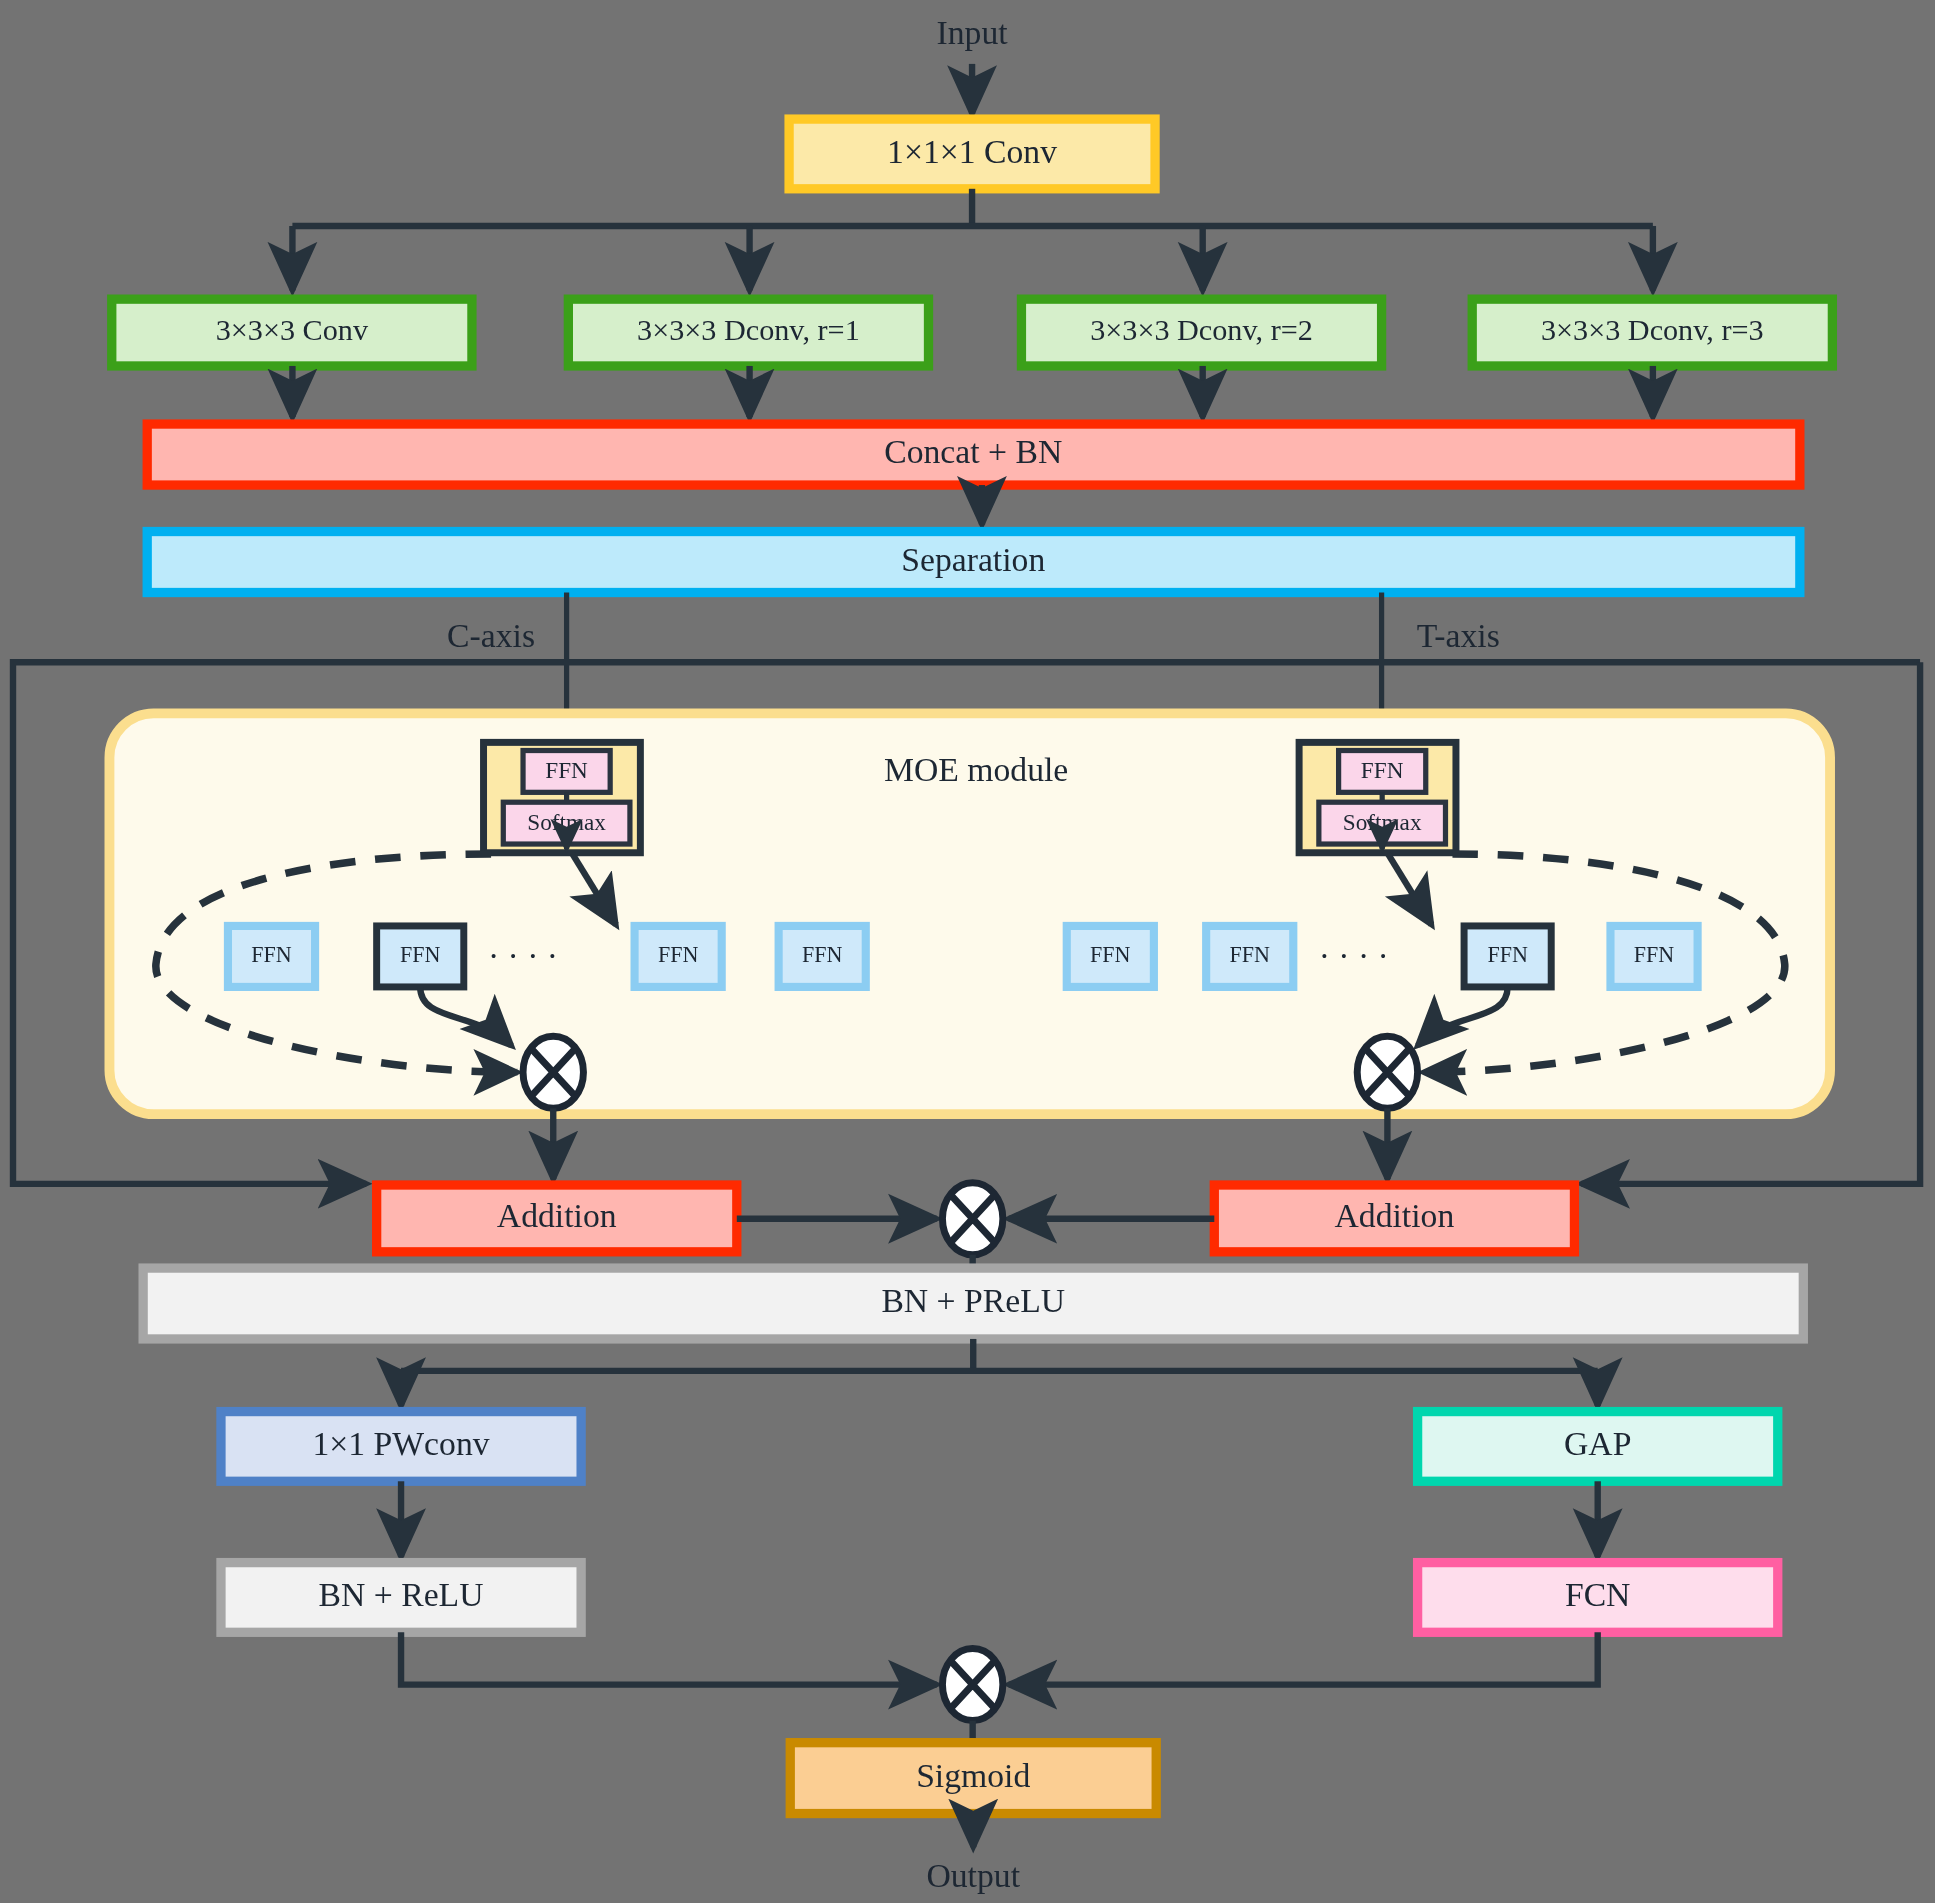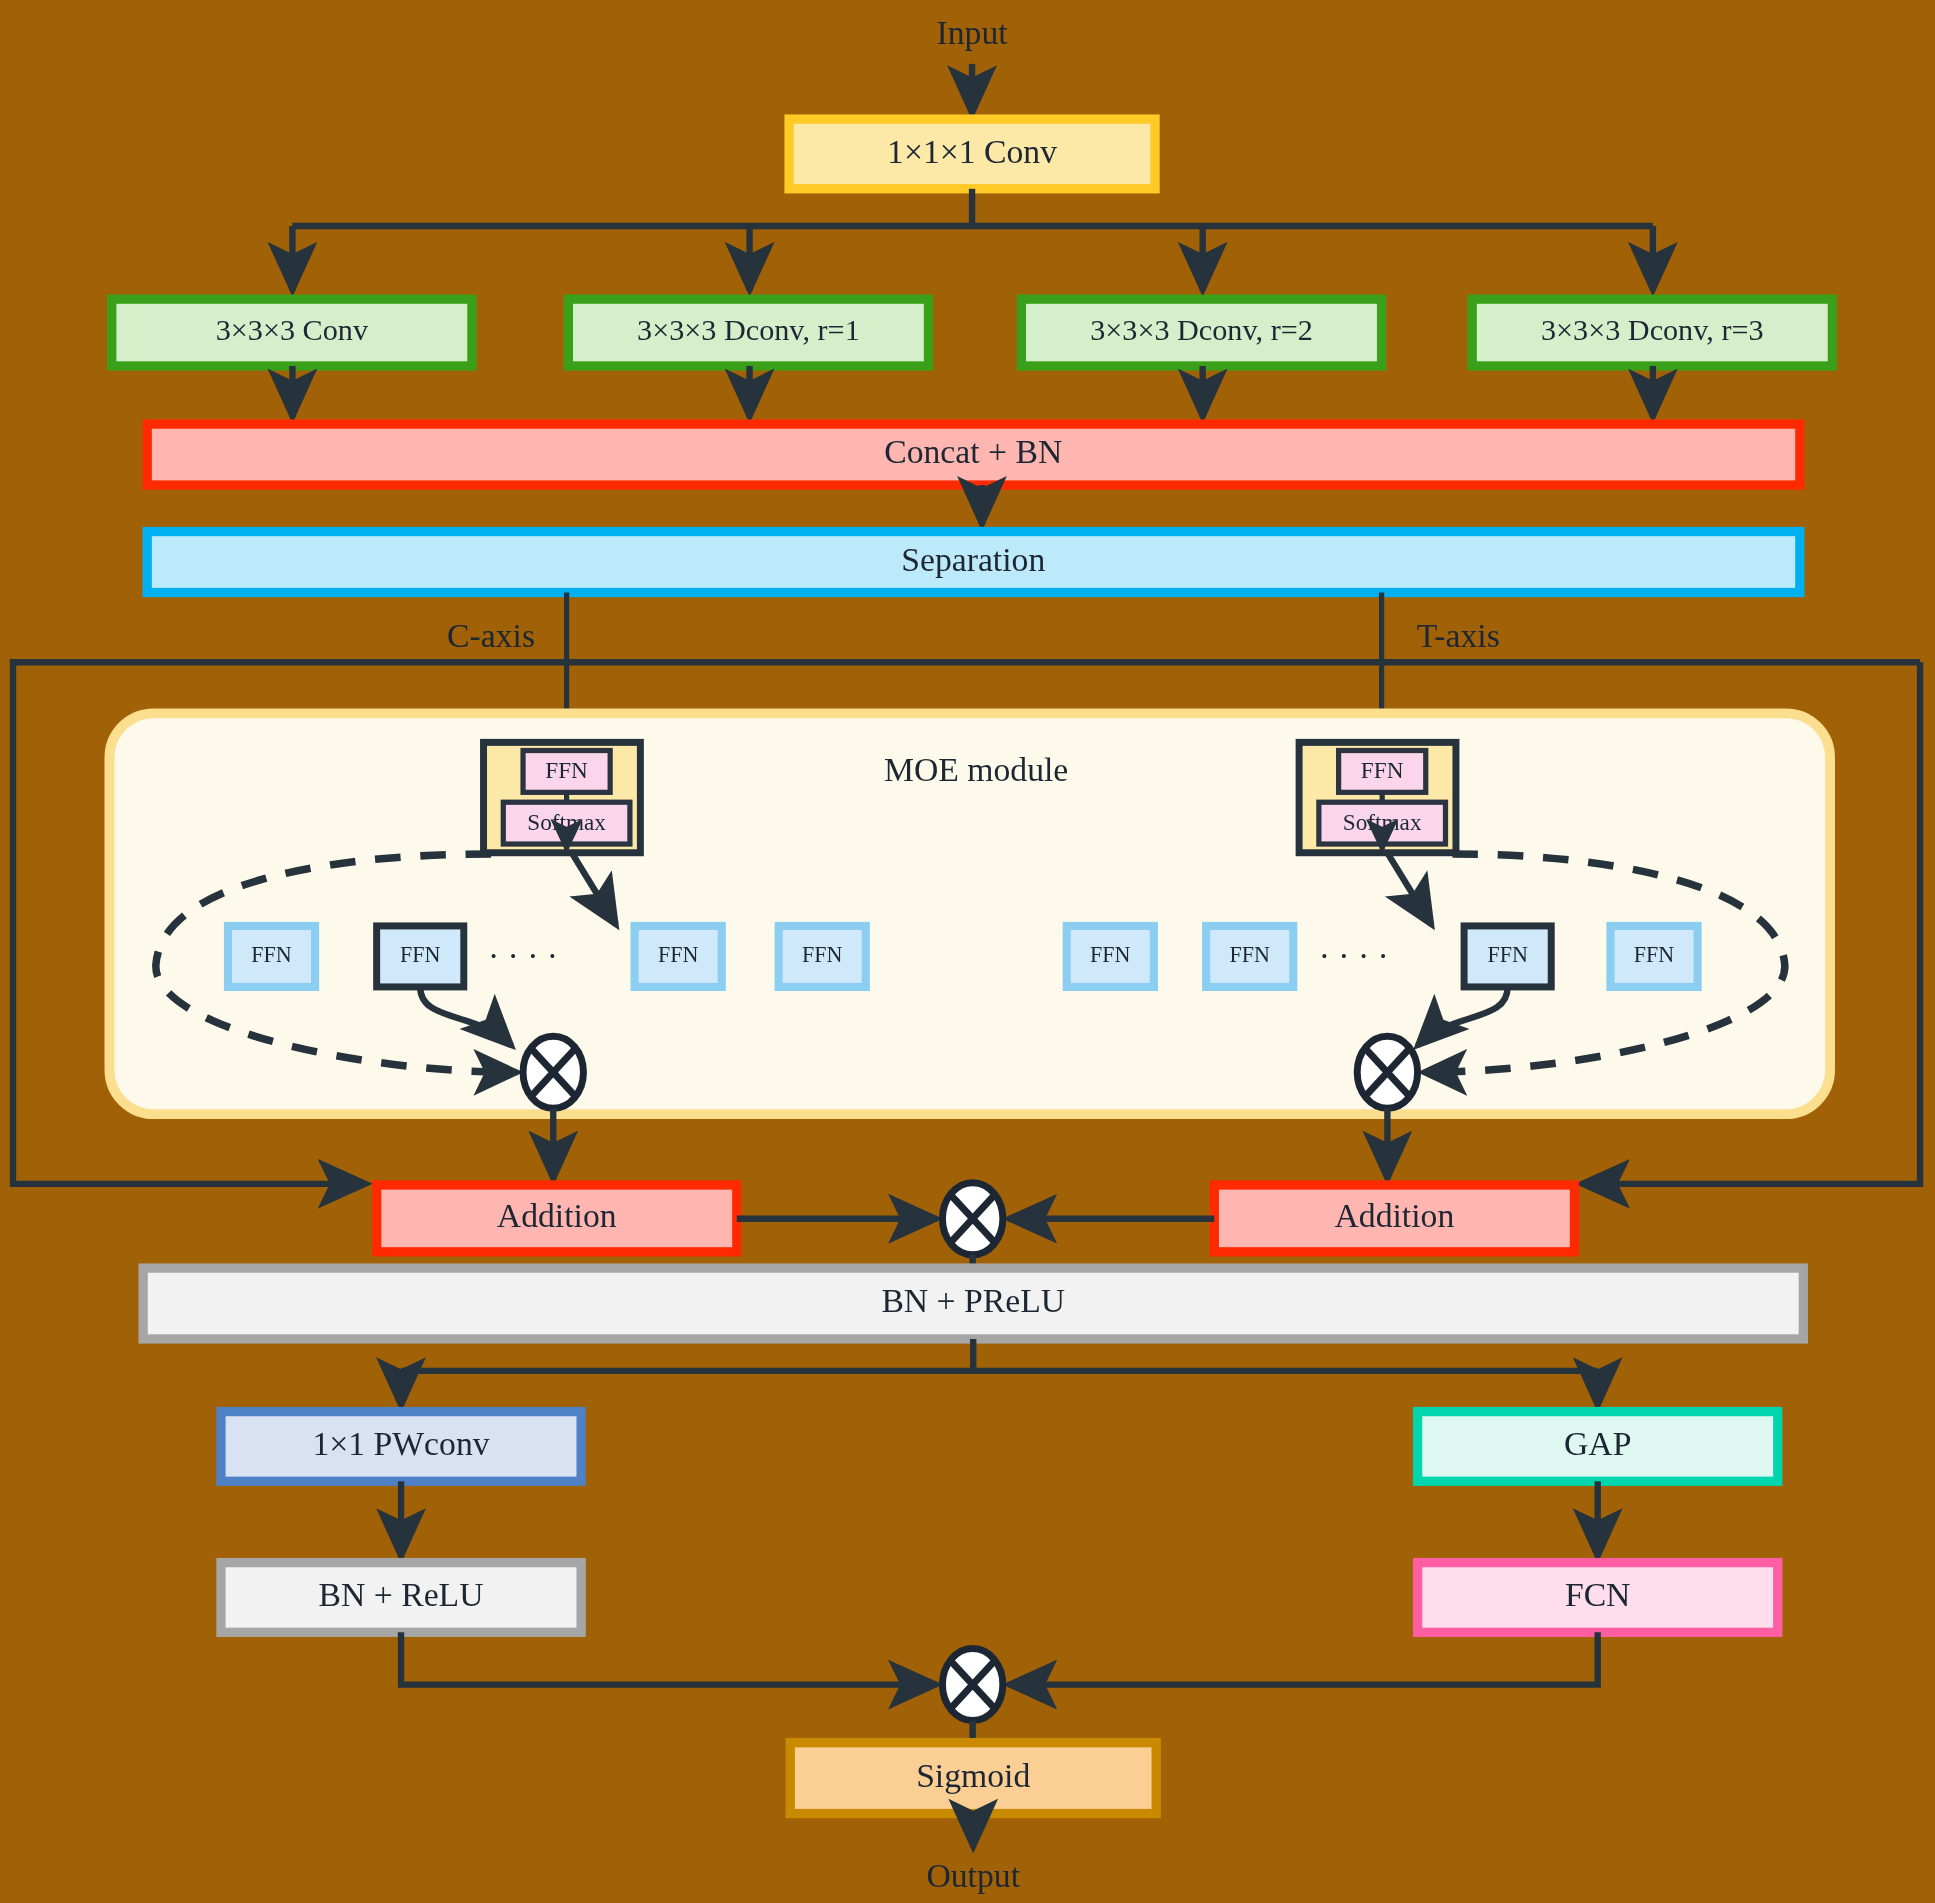--- a/index.html
+++ b/index.html
@@ -1,17 +1,17 @@
 <!DOCTYPE html>
 <html style="font-size:9.3px"><head>
 <meta charset="utf-8">
 <style>
   html,body{margin:0;padding:0;background:#ffffff;}
   body{width:1936px;height:1903px;font-family:"Liberation Serif","DejaVu Serif",serif;}
-  #stage{position:relative;width:1936px;height:1903px;overflow:hidden;background:#a16207;}
+  #stage{position:relative;width:1936px;height:1903px;overflow:hidden;background:#737373;}
   svg.diagram{position:absolute;left:0;top:0;width:1936px;height:1903px;}
   .box-label{font-family:"Liberation Serif","DejaVu Serif",serif;fill:#1d2733;text-anchor:middle;dominant-baseline:middle;}
   .t-big{font-size:58px;}
   .t-mid{font-size:52px;}
   .t-tiny{font-size:40px;}
   .t-ffn{font-size:38px;}
   .plain{font-family:"Liberation Serif","DejaVu Serif",serif;fill:#1d2733;text-anchor:middle;dominant-baseline:middle;font-size:58px;}
   .edge{stroke:#26323c;stroke-width:11;fill:none;}
   .edge-thin{stroke:#26323c;stroke-width:9;fill:none;}
   .edge-dash{stroke:#26323c;stroke-width:13;fill:none;stroke-dasharray:44 34;stroke-linecap:butt;}

